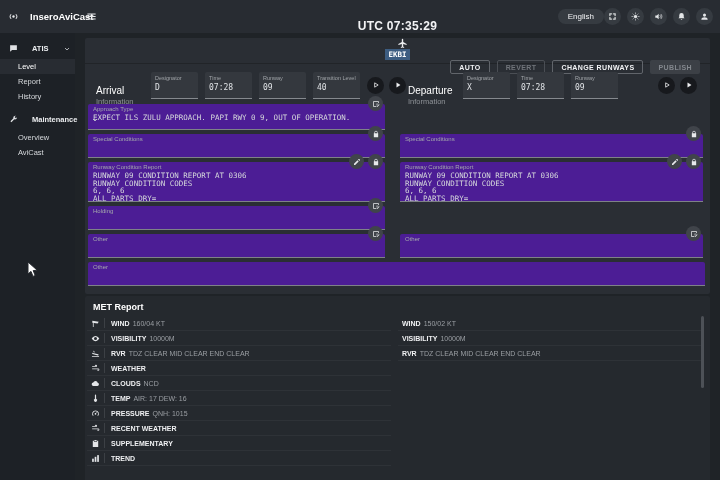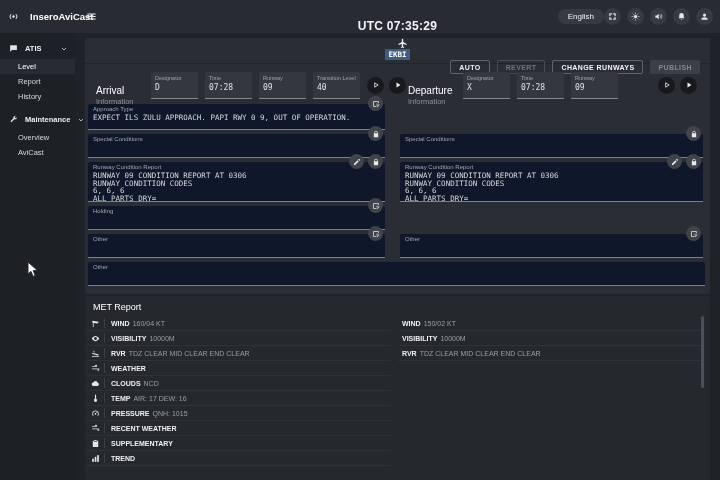--- a/index.html
+++ b/index.html
@@ -20,21 +20,21 @@
   .menu-btn { position:absolute; left:83px; top:8px; width:17px; height:17px; display:flex; align-items:center; justify-content:center; cursor:pointer; }
   .menu-btn svg { width:11px; height:11px; fill:#e8eaec; }
   .utc { position:absolute; left:75px; right:0; top:0; height:33px; display:flex; align-items:center; justify-content:center; font-size:12px; font-weight:bold; letter-spacing:.3px; color:#f2f3f5; pointer-events:none;margin-top:9px; }
   .topbar-right { position:absolute; right:7px; top:0; height:33px; display:flex; align-items:center; }
   .pill { background:#363b41; border-radius:9px; height:15px; padding:0 10px; display:flex; align-items:center; font-size:8px; color:#f0f1f3; cursor:pointer; }
   .icon-btn { width:17px; height:17px; border-radius:50%; background:#363b41; display:flex; align-items:center; justify-content:center; cursor:pointer; }
   .icon-btn svg { width:9px; height:9px; fill:#e4e6e8; stroke:#e4e6e8; }
 
   
   .sidebar { position:absolute; top:33px; left:0; width:75px; bottom:0; background:#1d2126; z-index:5; }
-  .side-header { display:flex; align-items:center; height:21px; padding:0 7px 0 9px; margin-top:5px; gap:7px; cursor:pointer; }
+  .side-header { display:flex; align-items:center; height:21px; padding:0 7px 0 9px; margin-top:5px; gap:14px; cursor:pointer; }
   .side-header .sh-icon svg { width:9px; height:9px; fill:#e0e2e5; }
   .side-header .sh-label { font-size:7.5px; font-weight:bold; color:#eceef0; }
   .side-header .sh-chev { margin-left:auto; }
   .side-header .sh-chev svg { width:8px; height:8px; fill:none; stroke:#cfd3d7; stroke-width:2.4; }
   .side-item { height:15px; line-height:15px; padding-left:18px; font-size:7.5px; color:#d6d9dc; cursor:pointer; }
   .side-item.active { background:#282c32; color:#ffffff; }
 
   
   .editor-panel { position:absolute; left:85px; top:38px; width:625px; height:256px; background:#2a2e34; border-radius:2px; }
   .panel-header { position:absolute; top:0; left:0; right:0; height:26px; border-bottom:1px solid #212428; display:flex; align-items:center;flex-direction:column; }
@@ -52,31 +52,31 @@
   .title-block { width:55px; margin-left:8px; flex:none; }
   .ti { font-size:10px; font-weight:normal; color:#ffffff;margin-top:20px; }
   .su { font-size:7.5px; color:#8e9297; margin-top:1px; }
   .ibox { width:47px; height:27px; flex:none; background:#34383e; border-bottom:1px solid #85898e; border-radius:2px 2px 0 0; padding:3px 4px 0; margin-right:7px; cursor:text; }
   .ibox .lbl { font-size:5.5px; color:#a0a4a8; white-space:nowrap; overflow:hidden; }
   .ibox .val { font-family:"DejaVu Sans Mono", monospace; font-size:8px; color:#e0e3e6; margin-top:2px; }
   .plays { margin-left:auto; margin-right:6px; display:flex; gap:5px; }
   .play-btn { width:17px; height:17px; border-radius:50%; background:#17191d; display:flex; align-items:center; justify-content:center; cursor:pointer; }
   .play-btn svg { width:8px; height:8px; fill:#f0f1f3; stroke:#f0f1f3; }
 
-  .sect { position:absolute; left:0; right:0; background:#0f172a; border-bottom:1px solid #7e8287; border-radius:2px 2px 0 0; padding:2px 5px; cursor:text; }
+  .sect { position:absolute; left:0; right:0; background:#4c1d95; border-bottom:1px solid #7e8287; border-radius:2px 2px 0 0; padding:2px 5px; cursor:text; }
   .sect .lbl { font-size:6px; color:#a4a8ac; }
   .sect .val { font-family:"DejaVu Sans Mono", monospace; font-size:7.5px; line-height:7.5px; color:#d6d9dc; white-space:pre-line; margin-top:2px; }
   .chips { position:absolute; top:-8px; right:2px; display:flex; gap:4px; }
   .chip { width:15px; height:15px; border-radius:50%; background:#40444a; display:flex; align-items:center; justify-content:center; cursor:pointer; }
   .chip svg { width:8px; height:8px; fill:#e8eaec; }
   .sect-full { position:absolute; left:3px; width:617px; top:224px; height:24px; }
 
   
   .met-panel { position:absolute; left:85px; top:296px; width:625px; height:184px; background:#25292e; border-radius:2px 2px 0 0; }
-  .met-title { padding:6px 8px 3px; font-size:9px; font-weight:normal; color:#ffffff; }
+  .met-title { padding:6px 8px 3px; font-size:9px; font-weight:bold; color:#ffffff; }
   .met-rows { position:absolute; top:20px; left:2px; width:304px; }
   .met-rows-right { position:absolute; top:20px; left:313px; width:305px; }
   .met-row { display:flex; align-items:center; height:15px; border-bottom:1px solid #2e3237; }
   .mi-cell { width:17px; flex:none; display:flex; justify-content:center; }
   .mi-cell svg { width:9px; height:9px; fill:#e3e5e8; }
   .m-sep { width:1px; height:10px; background:#3c4045; flex:none; }
   .m-label { font-size:7px; font-weight:bold; color:#eff0f2; margin-left:6px; white-space:nowrap; }
   .m-value { font-size:7px; color:#9b9fa4; margin-left:3px; white-space:nowrap; }
   .met-rows-right .m-label { margin-left:4px; }
   .scroll-thumb { position:absolute; right:6px; top:20px; width:3px; height:72px; background:#4d5157; border-radius:2px; cursor:grab; }

